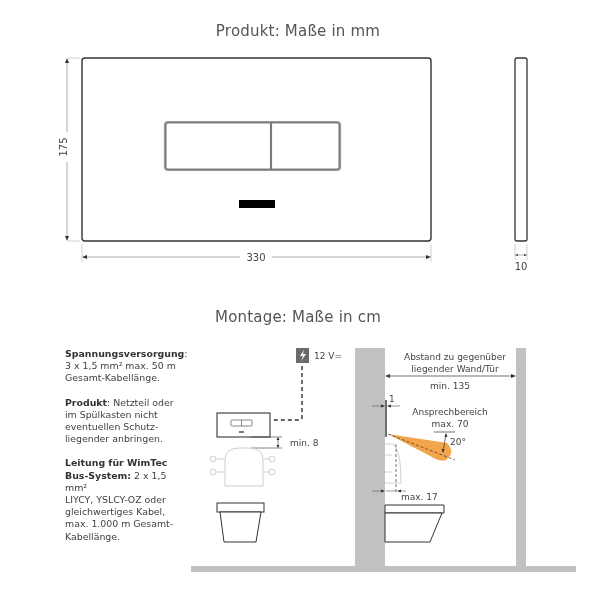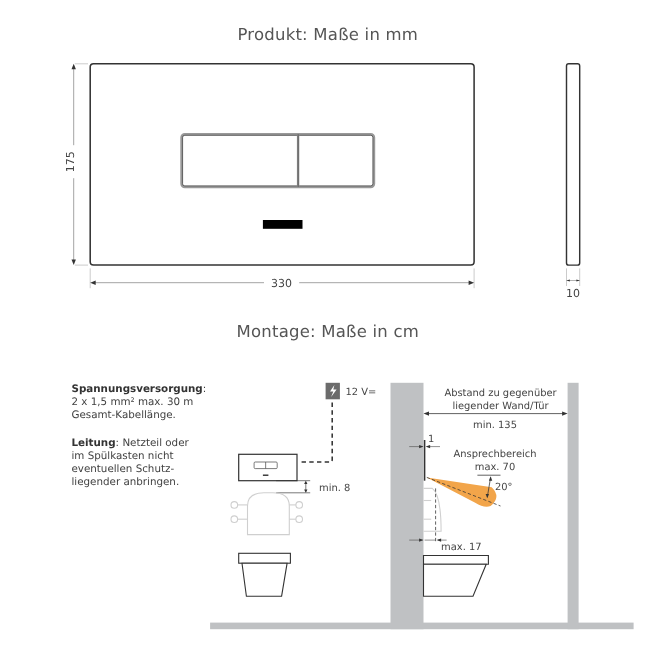--- a/index.html
+++ b/index.html
@@ -11,21 +11,21 @@
     .notes { position:absolute; left:65px; top:348px; width:130px;
              font-size:9.4px; line-height:12.2px; color:#3f3f3f; }
     .notes p { margin:0 12px 12px 0; }
     .notes b { font-weight:bold; color:#333; }
     svg text { font-family:"DejaVu Sans", sans-serif; fill:#444; }
   </style>
 </head>
 <body>
 
 <div class="title" style="top:22px;">Produkt: Maße in mm</div>
-<div class="title" style="top:292px;">Montage: Maße in cm</div>
+<div class="title" style="top:308px;">Montage: Maße in cm</div>
 
 <svg class="diagram" width="600" height="600" viewBox="0 0 600 600">
 
   <g>
     <rect x="82" y="58" width="349" height="183" rx="3" fill="#fff" stroke="#333" stroke-width="1.4"></rect>
 
     <rect x="165" y="122" width="175" height="48" rx="3" fill="none" stroke="#999" stroke-width="2.2"></rect>
     <rect x="166" y="123" width="173" height="46" rx="2" fill="none" stroke="#333" stroke-width="0.6"></rect>
     <line x1="271" y1="122" x2="271" y2="170" stroke="#999" stroke-width="2.2"></line>
     <line x1="271" y1="122" x2="271" y2="170" stroke="#333" stroke-width="0.6"></line>
@@ -158,22 +158,30 @@
 
   <g stroke="#333" stroke-width="1" fill="#fff">
     <path d="M385,505 L444,505 L444,513 L385,513 Z"></path>
     <path d="M385,513 L442,513 L430,542 L385,542 Z"></path>
   </g>
 </svg>
 
 <div class="notes">
   <p>
     <b>Spannungsversorgung</b><span>:</span><br>
-    <span>2 x 1,5 mm² max. 30 m</span><br>
+    <span>3 x 1,5 mm² max. 50 m</span><br>
     <span>Gesamt-Kabellänge.</span>
   </p>
   <p>
-    <b>Leitung</b><span>:</span> <span>Netzteil oder</span><br>
+    <b>Produkt</b><span>:</span> <span>Netzteil oder</span><br>
     <span>im Spülkasten nicht</span><br>
     <span>eventuellen Schutz-</span><br>
     <span>liegender anbringen.</span>
   </p>
+  <p>
+    <b>Leitung für WimTec</b><br>
+    <b>Bus-System:</b> <span>2 x 1,5 mm²</span><br>
+    <span>LIYCY, YSLCY-OZ oder</span><br>
+    <span>gleichwertiges Kabel,</span><br>
+    <span>max. 1.000 m Gesamt-</span><br>
+    <span>Kabellänge.</span>
+  </p>
 </div>
 
 </body></html>

